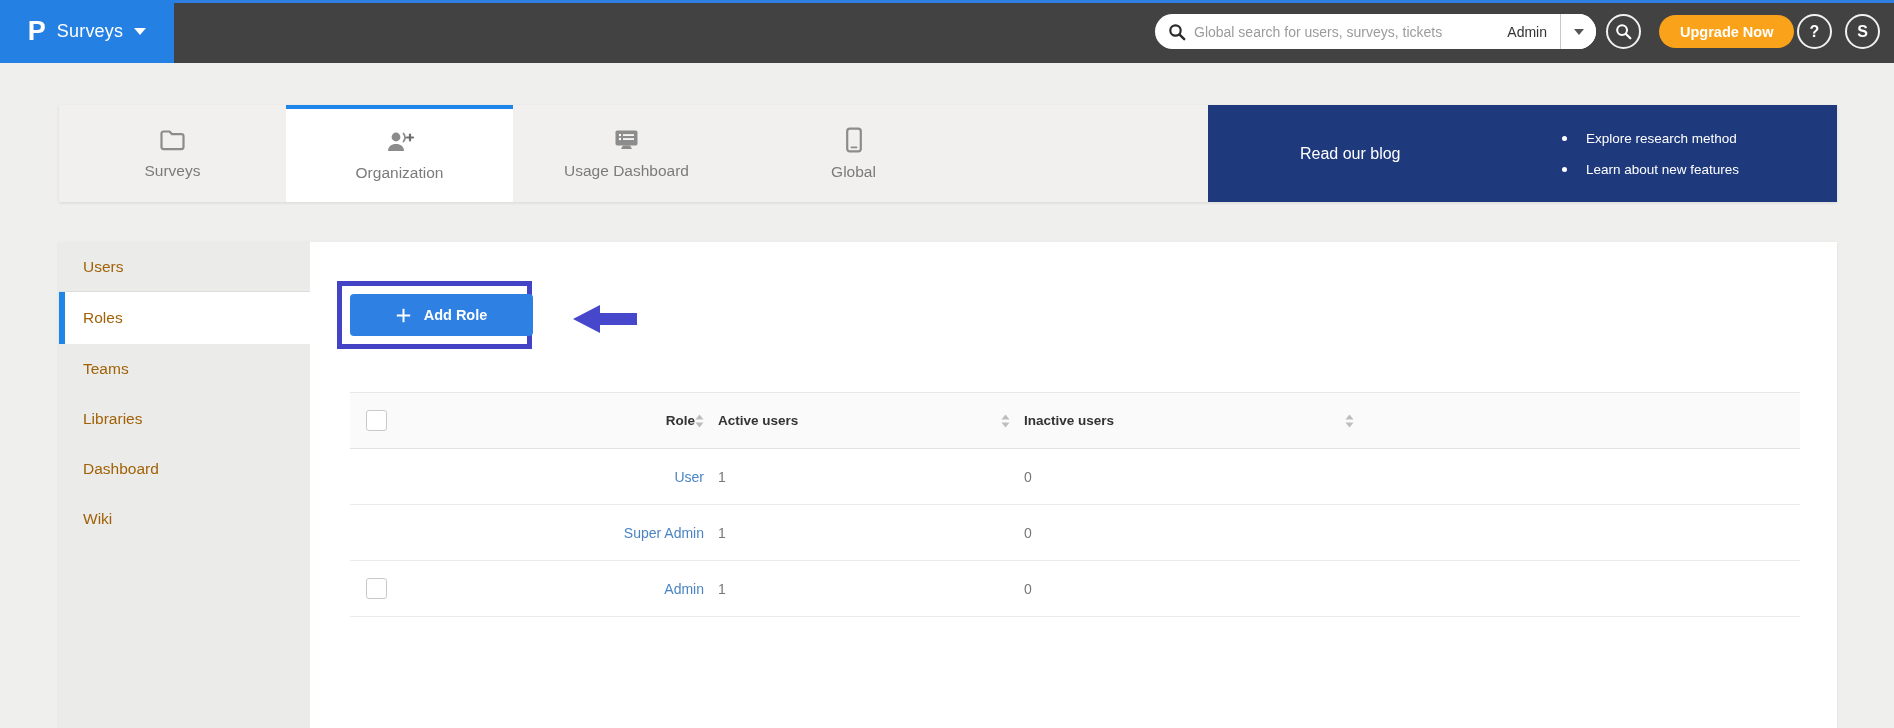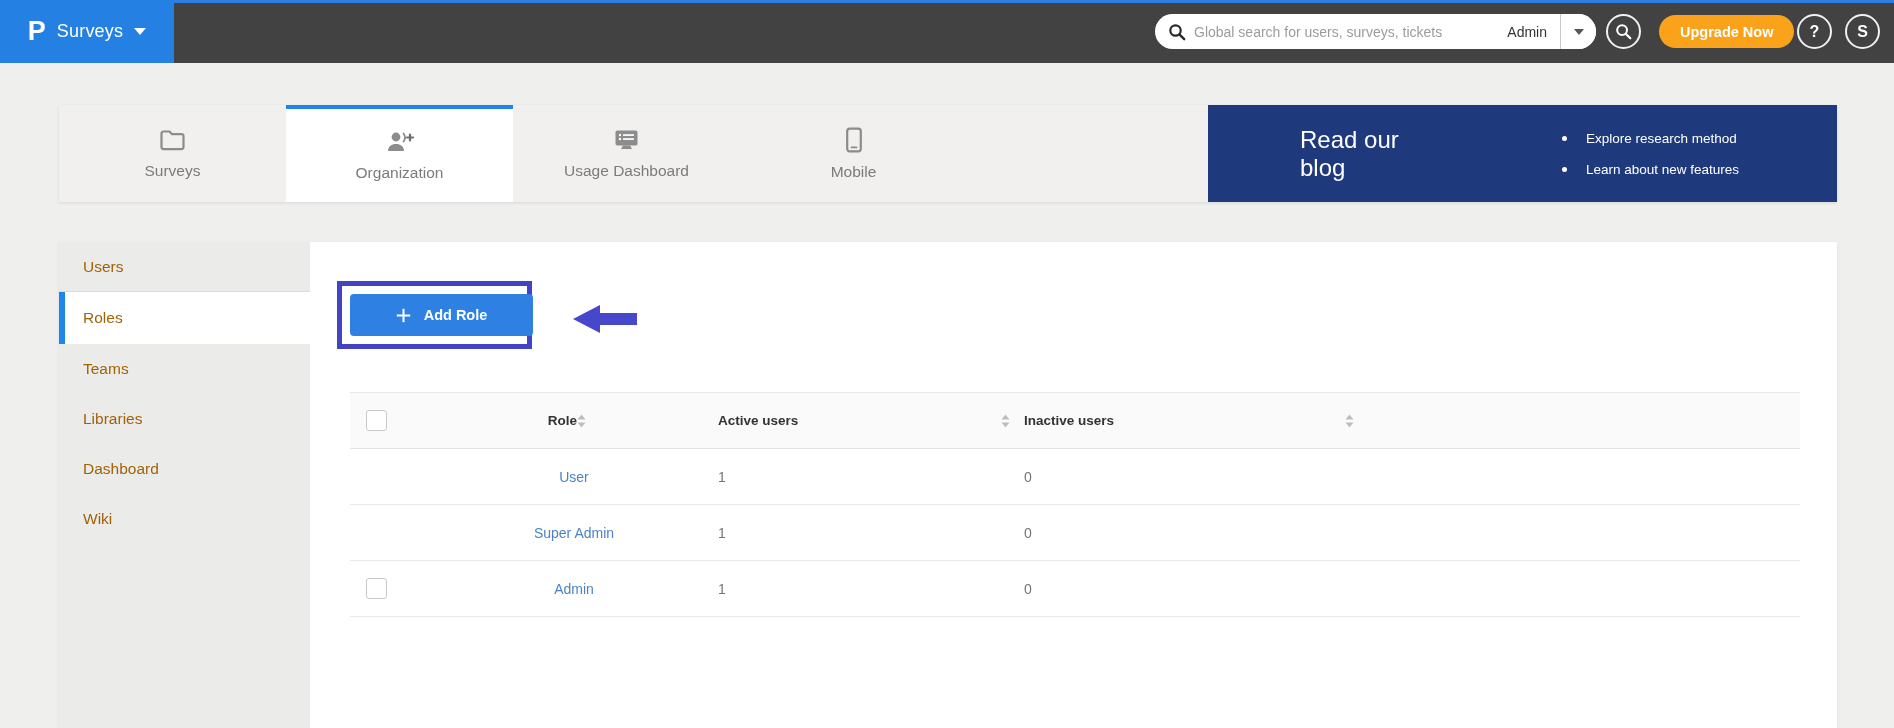--- a/index.html
+++ b/index.html
@@ -58,21 +58,21 @@
   
   .tabstrip { position:absolute; left:59px; top:105px; width:1778px; height:97px;
     background:#f1f0ef; box-shadow:0 1px 3px rgba(0,0,0,.10); display:flex; }
   .tab { width:227px; height:100%; display:flex; flex-direction:column;
     align-items:center; justify-content:center; gap:10px; color:#7b7b7b;
     font-size:15.5px; cursor:pointer; }
   .tab.active { background:#fff; border-top:4px solid var(--active_tab_blue,#1d86e8); }
   .tab-filler { flex:1; }
   .banner { width:629px; height:100%; background:var(--banner_bg,#1e3a7d);
     display:flex; align-items:center; color:#fff; }
-  .banner-title { font-size:24px; margin-left:92px; width:146px; cursor:pointer; }
+  .banner-title { font-size:16px; margin-left:92px; width:146px; cursor:pointer; }
   .banner-bullets { list-style:none; margin-left:116px; }
   .banner-bullets li { font-size:13.5px; display:flex; align-items:center; }
   .banner-bullets li + li { margin-top:16px; }
   .bullet-dot { width:5px; height:5px; border-radius:50%; background:#fff;
     margin-right:19px; flex:0 0 auto; }
 
   
   .card { position:absolute; left:59px; top:242px; width:1778px; height:486px;
     background:#fff; box-shadow:0 1px 3px rgba(0,0,0,.08); }
   .rail { position:absolute; left:0; top:0; width:251px; height:100%;
@@ -93,21 +93,21 @@
     font-family:"Liberation Sans",sans-serif; }
   .arrow-annot { position:absolute; left:514px; top:60px; width:64px; height:34px; }
 
   
   .roles-table { position:absolute; left:291px; top:150px; width:1450px; }
   .thead { display:flex; align-items:center; height:57px; background:#fafafa;
     border-top:1px solid #e7e7e7; border-bottom:1px solid #e2e2e2; }
   .trow { display:flex; align-items:center; height:56px; border-bottom:1px solid #eaeaea; }
   .col-check { width:72px; padding-left:16px; display:flex; align-items:center; }
   .col-role { width:288px; padding:0 6px 0 8px; display:flex; align-items:center;
-    justify-content:center; }
+    justify-content:flex-end; }
   .col-active { width:306px; padding:0 6px 0 8px; display:flex; align-items:center;
     justify-content:space-between; }
   .col-inactive { width:344px; padding:0 6px 0 8px; display:flex; align-items:center;
     justify-content:space-between; }
   .col-rest { flex:1; }
   .hlabel { font-size:13.5px; font-weight:bold; color:#333; }
   .sort { cursor:pointer; display:flex; }
   .cb { width:21px; height:21px; border:1px solid #c9c9c9; border-radius:3px;
     background:#fff; cursor:pointer; }
   .link { color:var(--link_blue,#4a84c4); font-size:14px; cursor:pointer;margin-left:14px; }
@@ -184,21 +184,21 @@
       <path d="M10 17.5 L17 17.5 L19 21 L8 21 Z" fill="#8c8c8c"></path>
     </svg>
     <span>Usage Dashboard</span>
   </div>
 
   <div class="tab">
     <svg width="18" height="26" viewBox="0 0 18 26">
       <rect x="2.2" y="1.6" width="13.6" height="22.8" rx="2.6" fill="none" stroke="#8c8c8c" stroke-width="2.2"></rect>
       <line x1="6.5" y1="20.4" x2="11.5" y2="20.4" stroke="#8c8c8c" stroke-width="1.8" stroke-linecap="round"></line>
     </svg>
-    <span>Mobile</span>
+    <span>Global</span>
   </div>
 
   <div class="tab-filler"></div>
 
   <div class="banner">
     <div class="banner-title">Read our blog</div>
     <ul class="banner-bullets">
       <li>
         <span class="bullet-dot"></span>
         <span>Explore research method</span>

